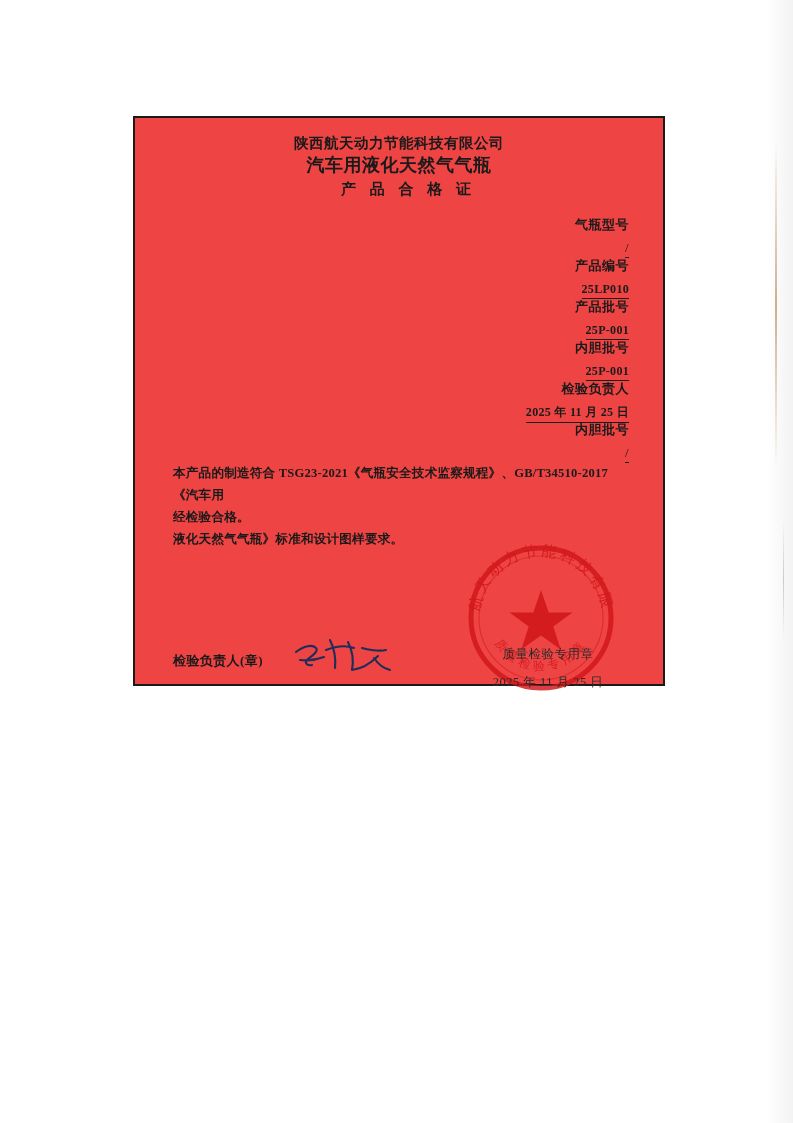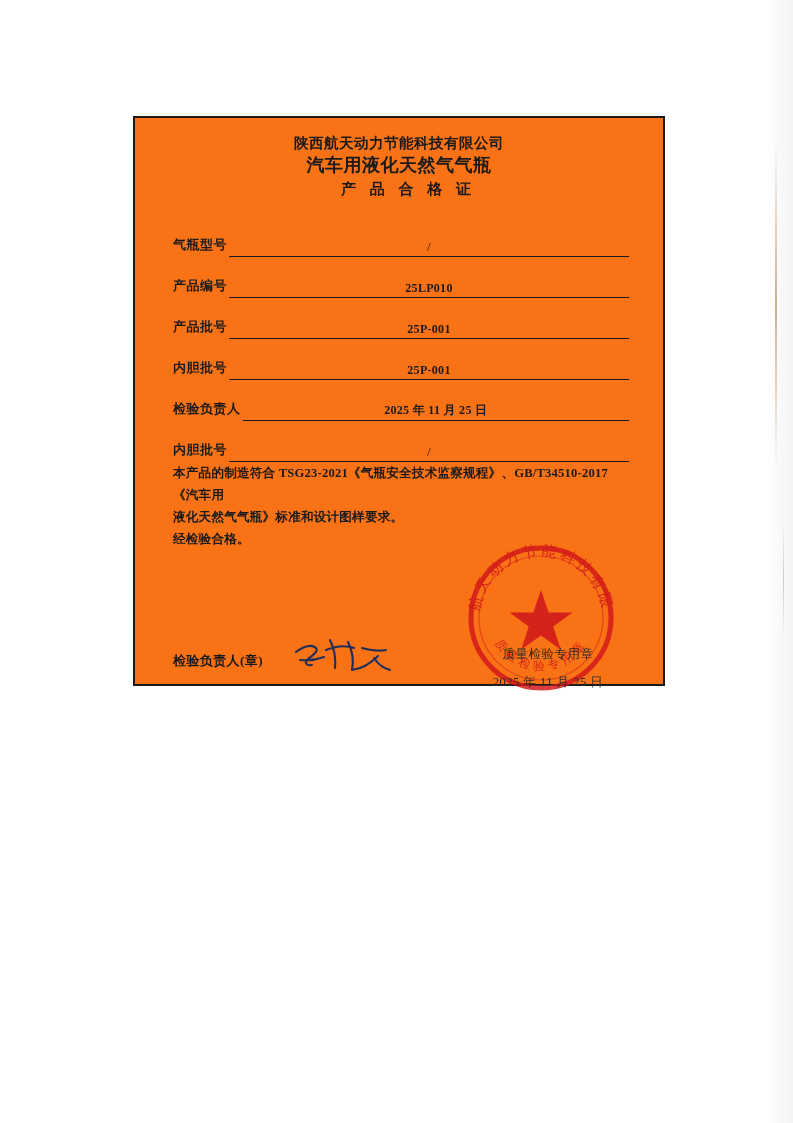--- a/index.html
+++ b/index.html
@@ -47,21 +47,21 @@
 
   
   .certificate {
     position: absolute;
     left: 133px;
     top: 116px;
     width: 532px;
     height: 570px;
     border: 2px solid #1a1a1a;
     box-sizing: border-box;
-    background: #f97316;
+    background: #ef4444;
   }
 
   .header {
     padding-top: 14px;
     text-align: center;
   }
   .header .line1 {
     font-size: 14.5px;
     font-weight: bold;
     letter-spacing: 0.5px;
@@ -82,20 +82,21 @@
   }
 
   .fields {
     margin-top: 14px;
     padding: 0 34px 0 38px;
   }
   .field-row {
     display: flex;
     align-items: flex-end;
     height: 41px;
+    flex-direction: column;
   }
   .field-label {
     font-size: 13px;
     font-weight: bold;
     white-space: nowrap;
     letter-spacing: 0.5px;
     padding-bottom: 3px;
   }
   .field-value-wrap {
     flex: 1;
@@ -235,22 +236,22 @@
       <span class="field-label">内胆批号</span>
       <span class="field-value-wrap">
         <span class="field-value slash">/</span>
       </span>
     </div>
 
   </div>
 
   <div class="statement">
     <p>本产品的制造符合 TSG23-2021《气瓶安全技术监察规程》、GB/T34510-2017《汽车用</p>
+    <p>经检验合格。</p>
     <p>液化天然气气瓶》标准和设计图样要求。</p>
-    <p>经检验合格。</p>
   </div>
 
   <div class="signature-area">
     <span class="inspector-label">检验负责人(章)</span>
 
     <svg class="handwriting" viewBox="0 0 110 56">
       <g fill="none" stroke="#1f2d5a" stroke-width="2.1" stroke-linecap="round" stroke-linejoin="round">
         <path d="M6,22 C14,16 22,14 26,18 C29,21 22,26 18,29 C14,32 16,36 22,35"></path>
         <path d="M10,30 C18,31 26,30 34,27"></path>
         <path d="M40,10 C44,18 46,28 45,38"></path>

